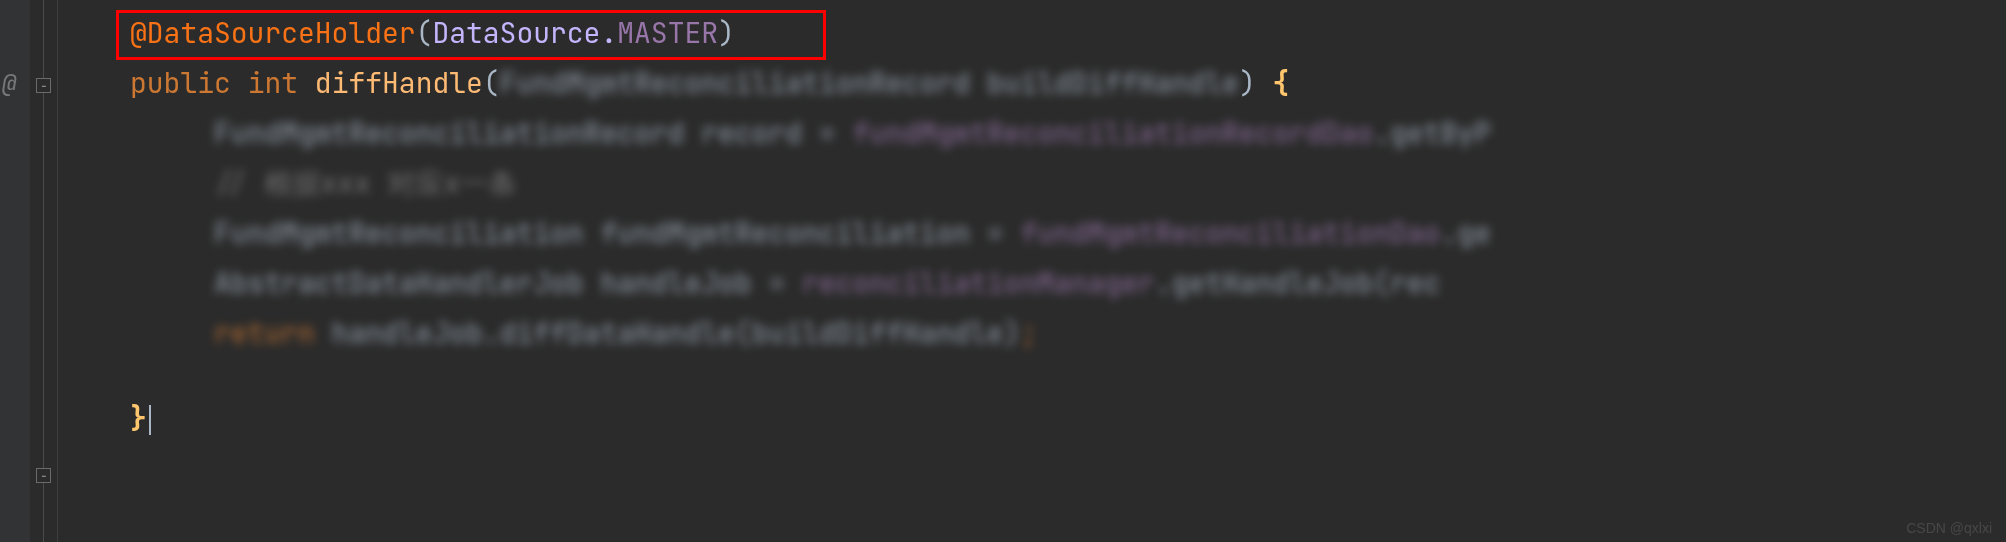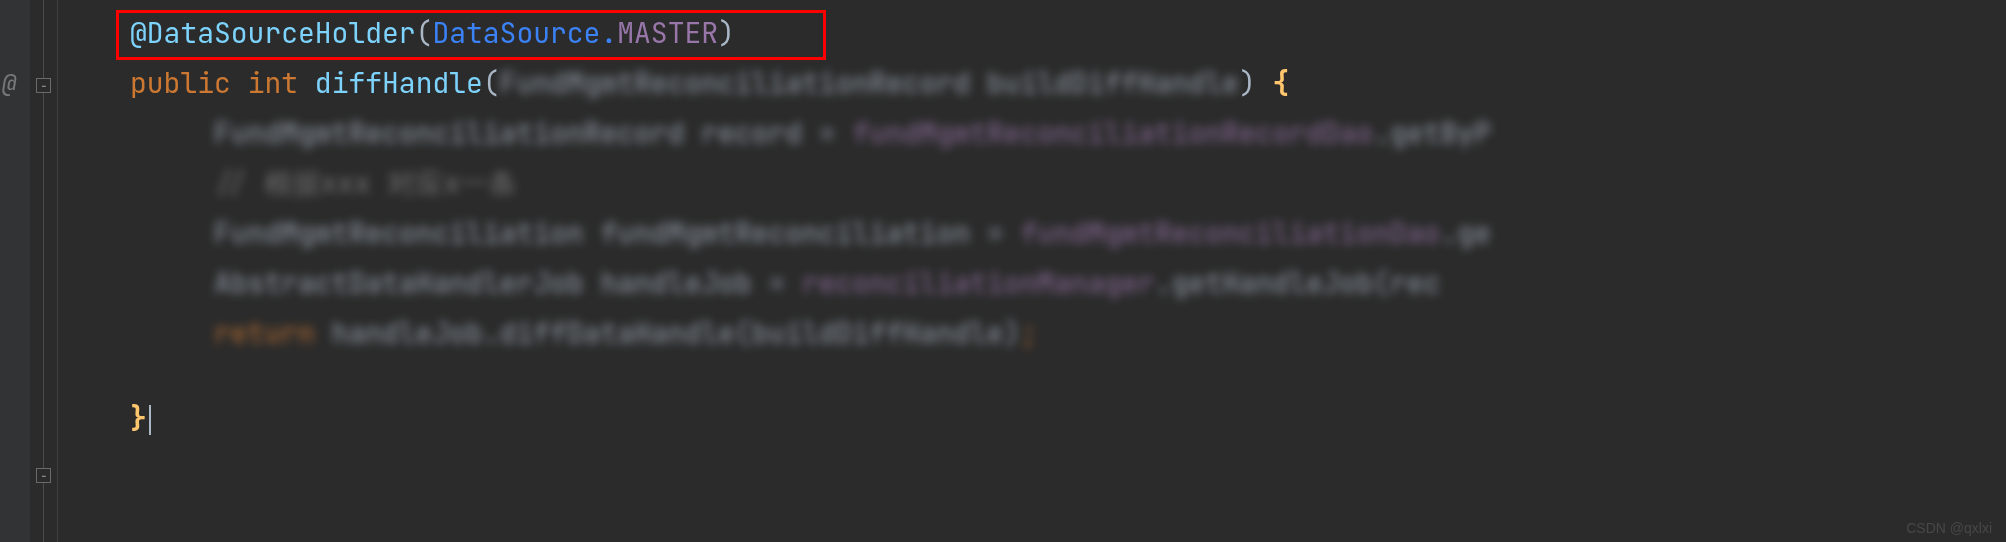--- a/index.html
+++ b/index.html
@@ -98,27 +98,27 @@
       padding-left: 156px;
     }
     
     .highlight-box {
       position: absolute;
       border: 3px solid #ff0000;
       background: transparent;
       pointer-events: none;
     }
     
-    .annotation { color: #7dd3fc; }
+    .annotation { color: #f97316; }
     .keyword { color: #cc7832; margin-top: 22px; }
-    .method-name { color: #7dd3fc; }
+    .method-name { color: #fdba74; }
     .enum-const { color: #9876aa; }
     .paren { color: #a9b7c6; }
     .brace { color: #ffc66d; font-weight: bold; }
-    .text-default { color: #3b82f6; text-align: right; }
+    .text-default { color: #c4b5fd; text-align: right; }
     .comment { color: #808080; }
     
     .blurred {
       filter: blur(5px);
       opacity: 0.85;
     }
     
     .blur-gray {
       color: #a9b7c6;
       filter: blur(5px);

